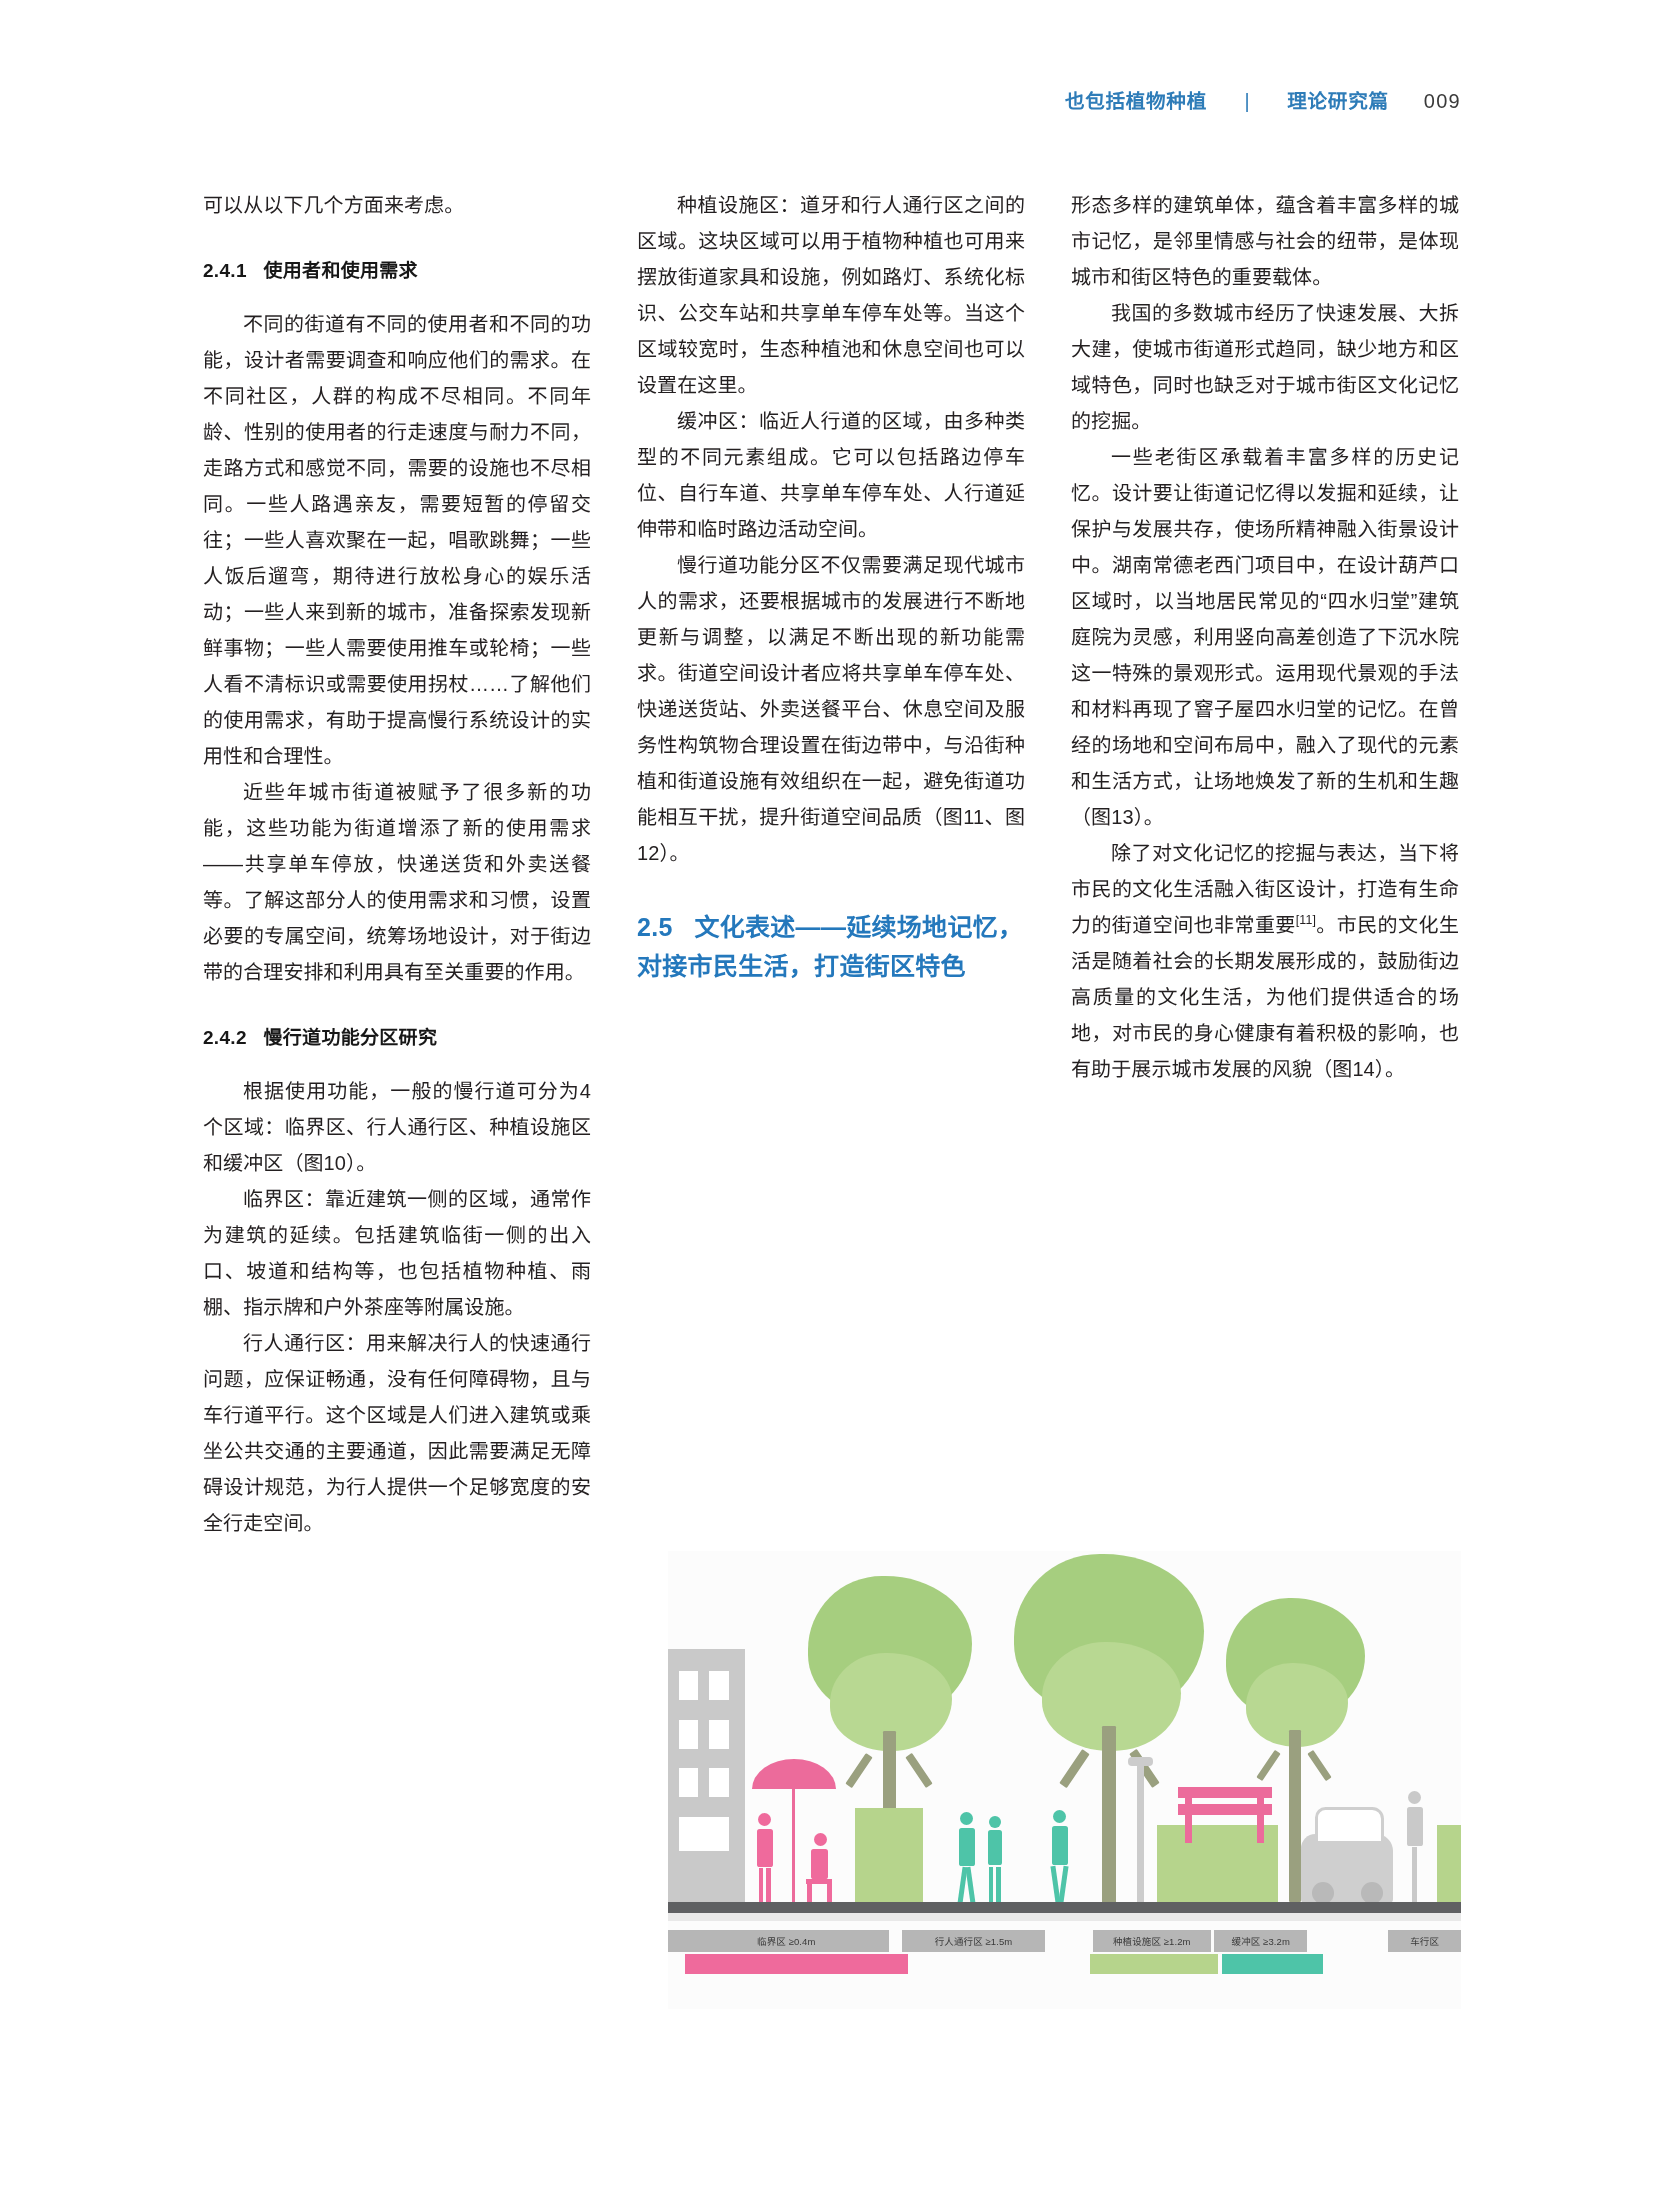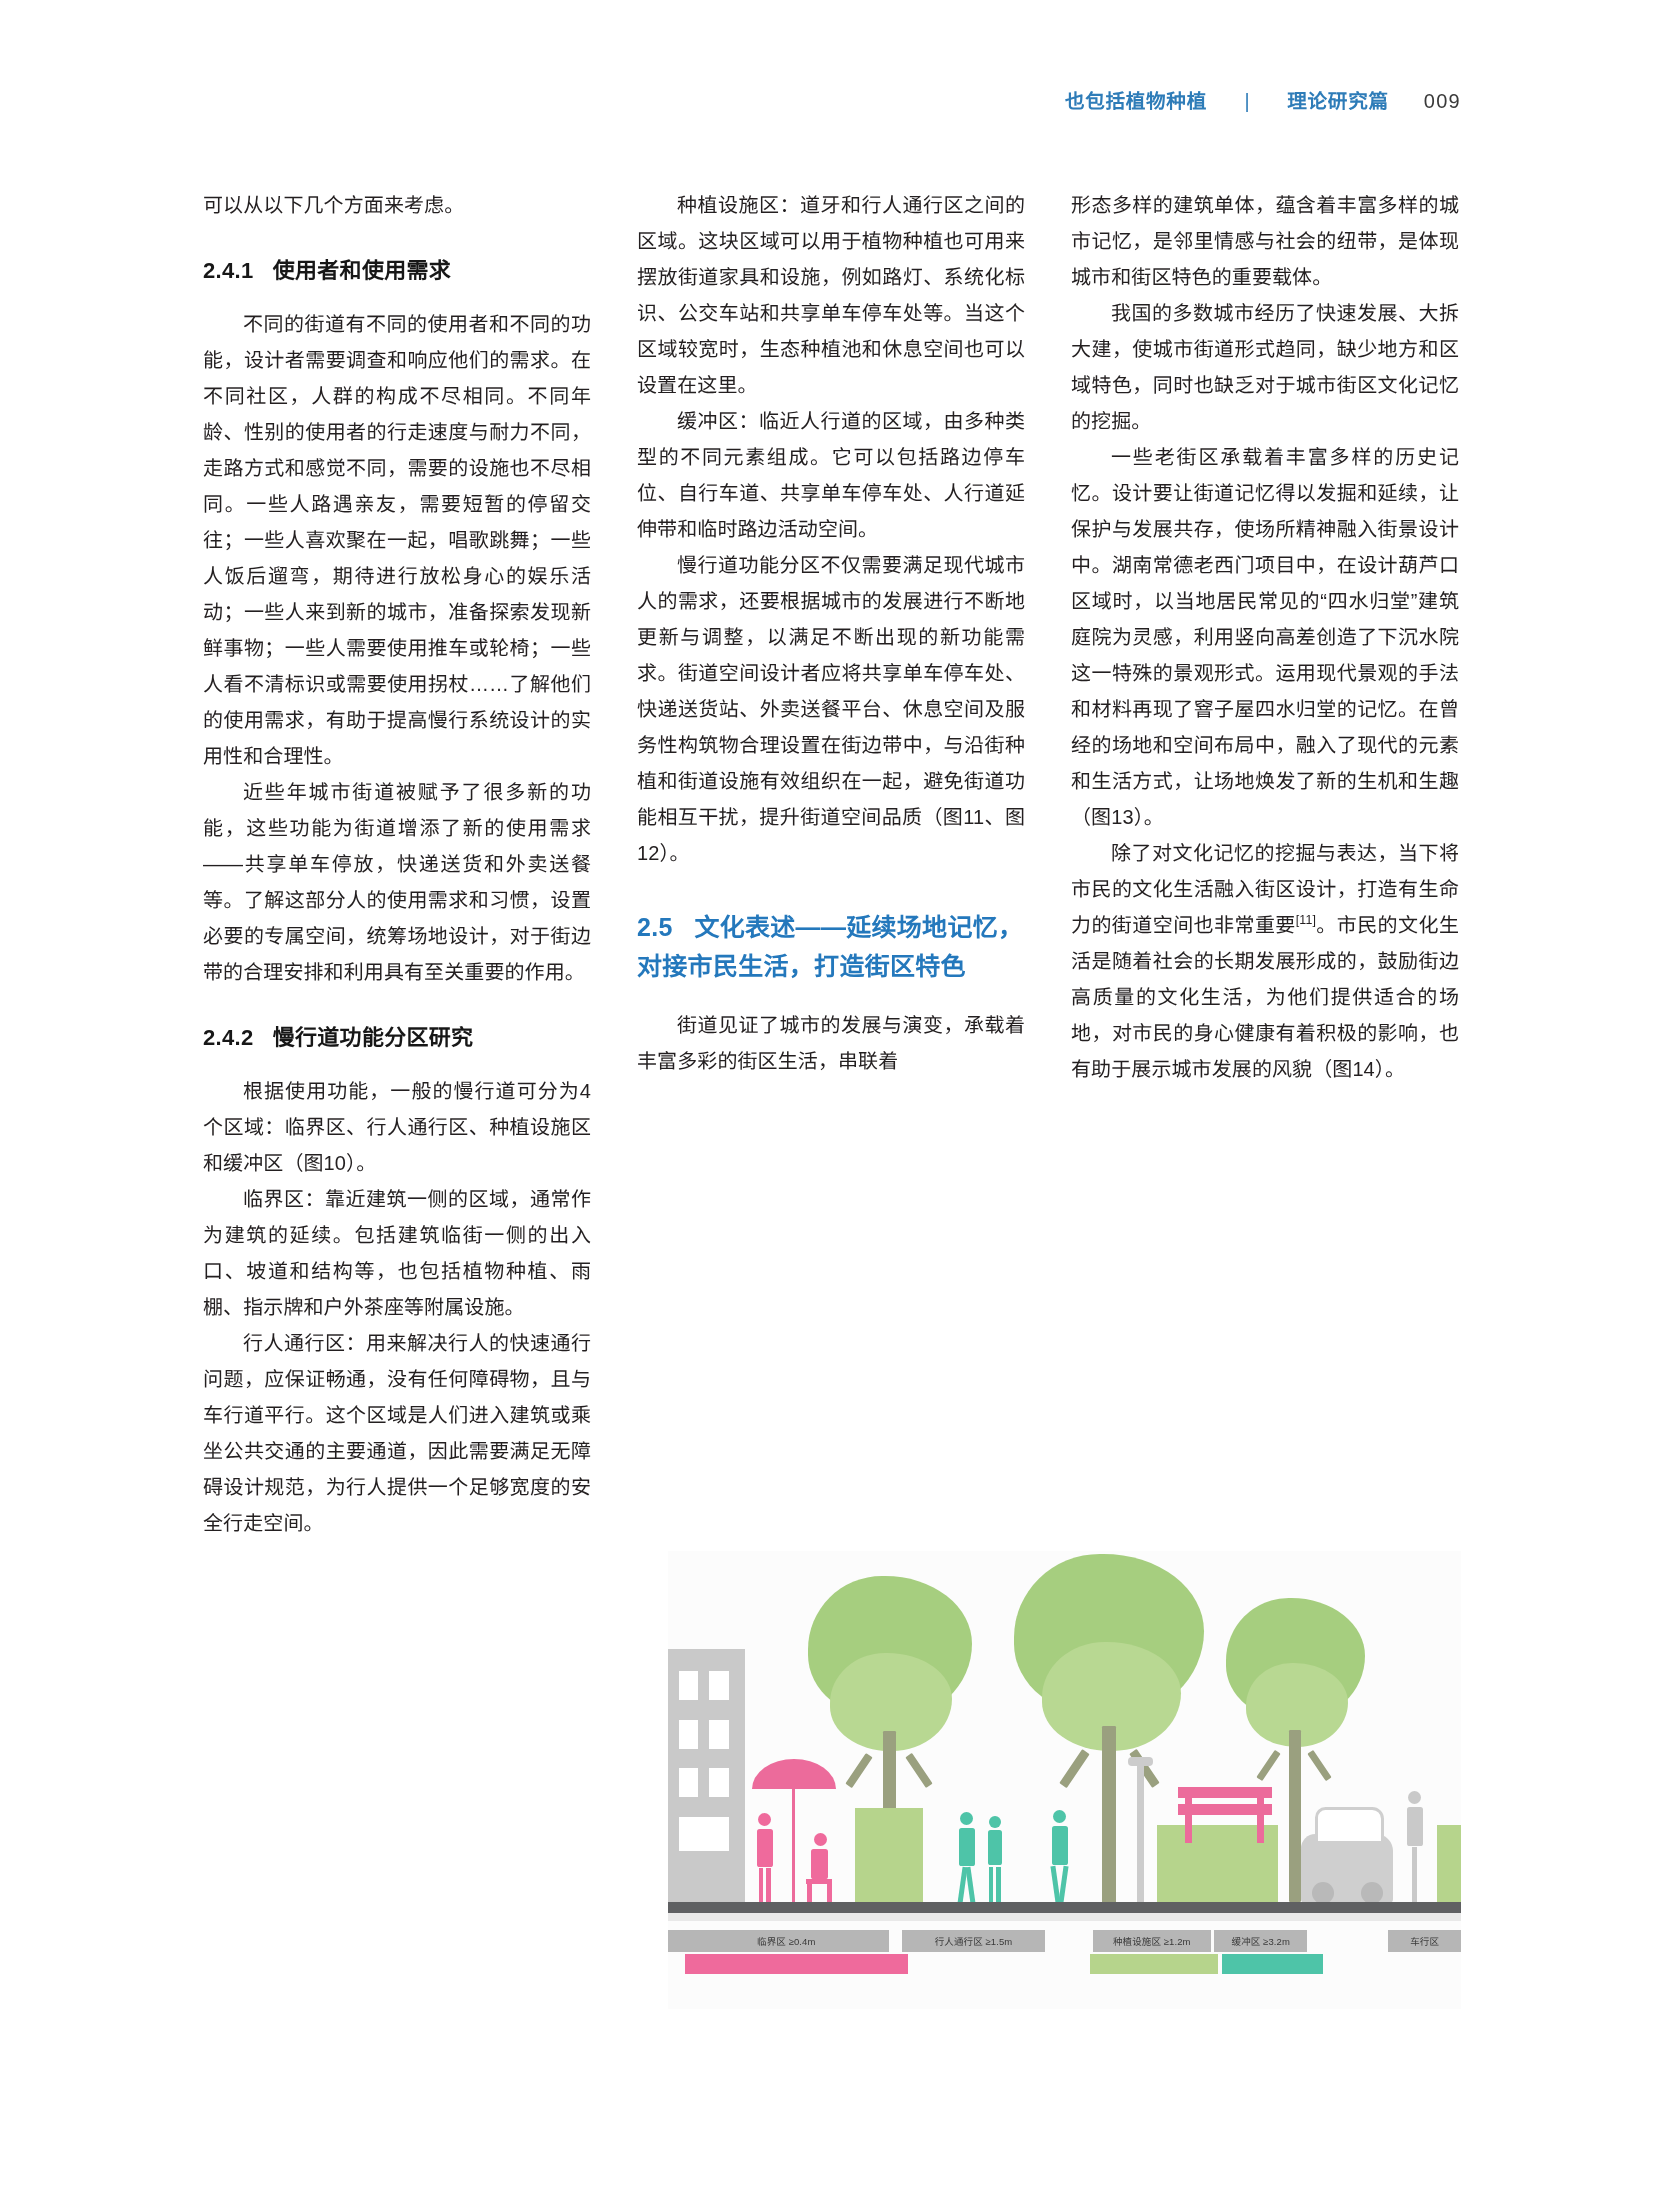--- a/index.html
+++ b/index.html
@@ -74,21 +74,21 @@
     text-justify: inter-ideograph;
     color: #231f20;
     font-weight: 400;
     letter-spacing: 0.1px;
   }
   p.body.indent { text-indent: 2em; }
   p.body.noindent { text-indent: 0; }
 
   h3.sub-heading {
     margin: 0;
-    font-size: 22px;
+    font-size: 19px;
     font-weight: 700;
     color: #171717;
     line-height: 36px;
     letter-spacing: 0.3px;
   }
   .spacer-before-h3 { height: 30px; }
   .spacer-after-h3  { height: 17px; }
 
   h2.blue-heading {
     margin: 0;
@@ -311,21 +311,20 @@
       <p class="body indent">种植设施区：道牙和行人通行区之间的区域。这块区域可以用于植物种植也可用来摆放街道家具和设施，例如路灯、系统化标识、公交车站和共享单车停车处等。当这个区域较宽时，生态种植池和休息空间也可以设置在这里。</p>
       <p class="body indent">缓冲区：临近人行道的区域，由多种类型的不同元素组成。它可以包括路边停车位、自行车道、共享单车停车处、人行道延伸带和临时路边活动空间。</p>
       <p class="body indent">慢行道功能分区不仅需要满足现代城市人的需求，还要根据城市的发展进行不断地更新与调整，以满足不断出现的新功能需求。街道空间设计者应将共享单车停车处、快递送货站、外卖送餐平台、休息空间及服务性构筑物合理设置在街边带中，与沿街种植和街道设施有效组织在一起，避免街道功能相互干扰，提升街道空间品质（图11、图12）。</p>
 
       <div class="spacer-before-h2"></div>
       <h2 class="blue-heading">
         <span>2.5</span>&nbsp;&nbsp;&nbsp;<span>文化表述——延续场地记忆，对接市民生活，打造街区特色</span>
       </h2>
       <div class="spacer-after-h2"></div>
 
-      <p class="body indent">街道见证了城市的发展与演变，承载着丰富多彩的街区生活，串联着</p>
     </div>
 
     <div class="col">
       <p class="body noindent">形态多样的建筑单体，蕴含着丰富多样的城市记忆，是邻里情感与社会的纽带，是体现城市和街区特色的重要载体。</p>
       <p class="body indent">我国的多数城市经历了快速发展、大拆大建，使城市街道形式趋同，缺少地方和区域特色，同时也缺乏对于城市街区文化记忆的挖掘。</p>
       <p class="body indent">一些老街区承载着丰富多样的历史记忆。设计要让街道记忆得以发掘和延续，让保护与发展共存，使场所精神融入街景设计中。湖南常德老西门项目中，在设计葫芦口区域时，以当地居民常见的“四水归堂”建筑庭院为灵感，利用竖向高差创造了下沉水院这一特殊的景观形式。运用现代景观的手法和材料再现了窨子屋四水归堂的记忆。在曾经的场地和空间布局中，融入了现代的元素和生活方式，让场地焕发了新的生机和生趣（图13）。</p>
       <p class="body indent"><span>除了对文化记忆的挖掘与表达，当下将市民的文化生活融入街区设计，打造有生命力的街道空间也非常重要</span><sup class="ref">[11]</sup><span>。市民的文化生活是随着社会的长期发展形成的，鼓励街边高质量的文化生活，为他们提供适合的场地，对市民的身心健康有着积极的影响，也有助于展示城市发展的风貌（图14）。</span></p>
     </div>
   </div>
 

